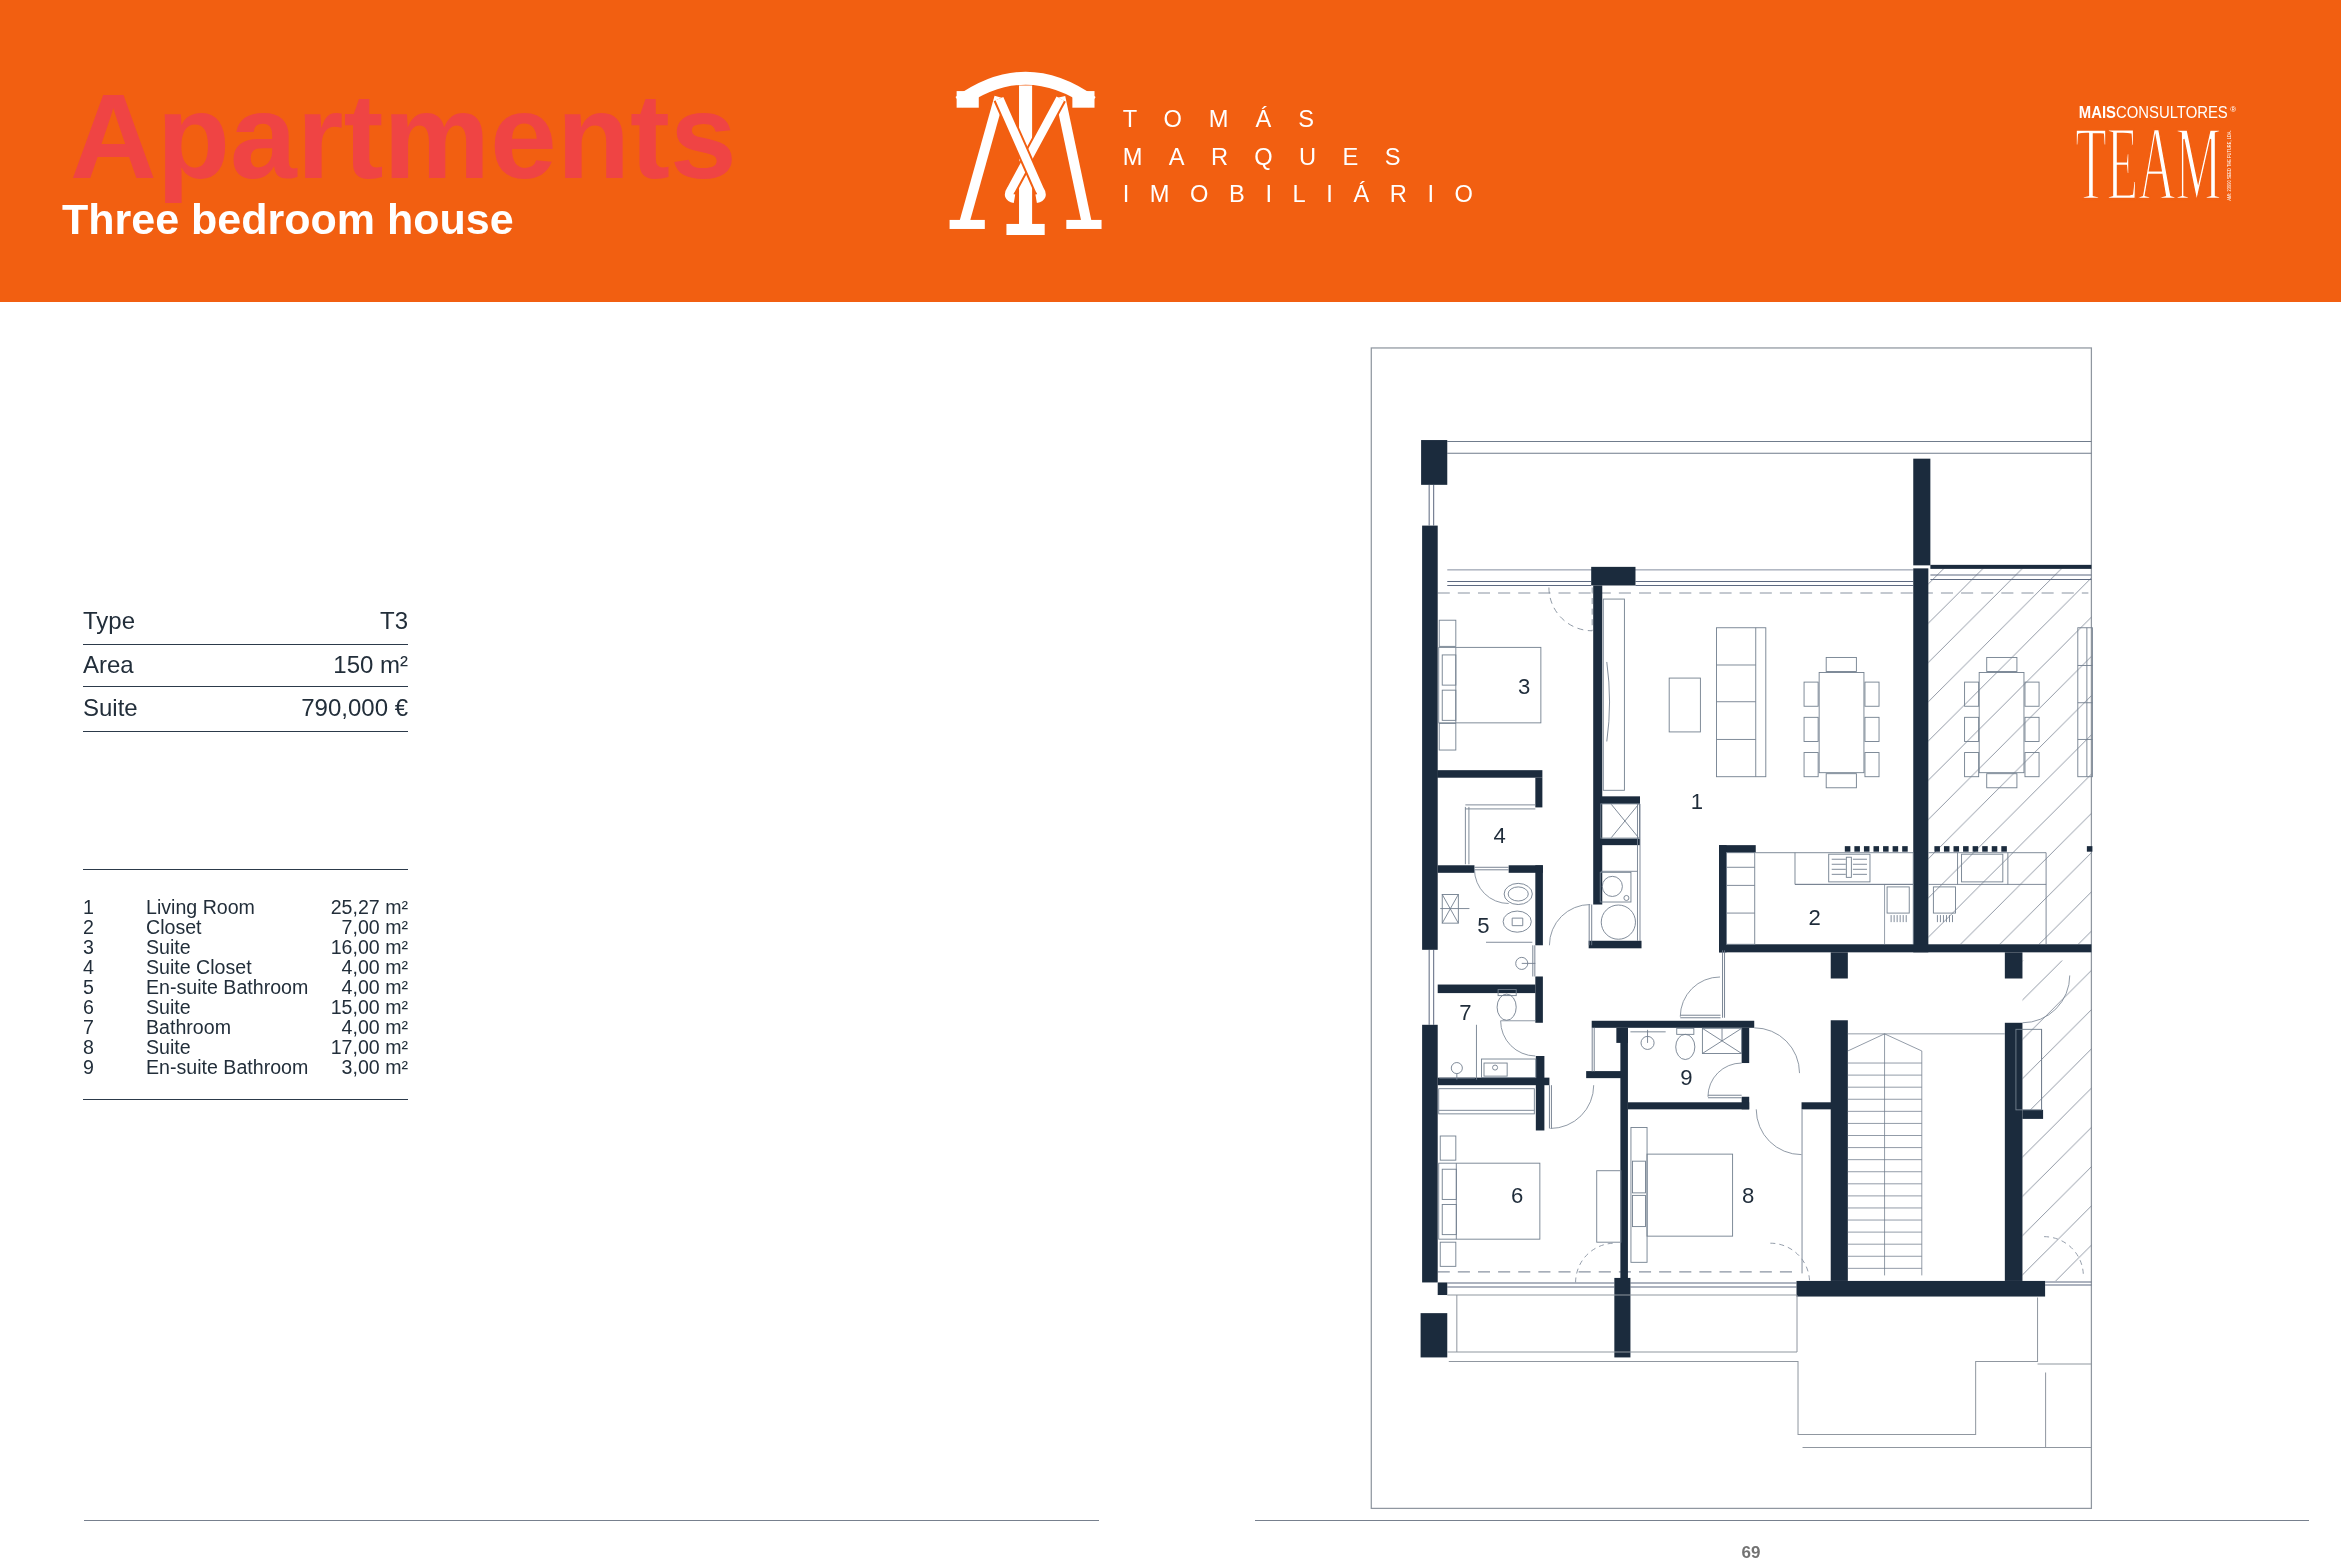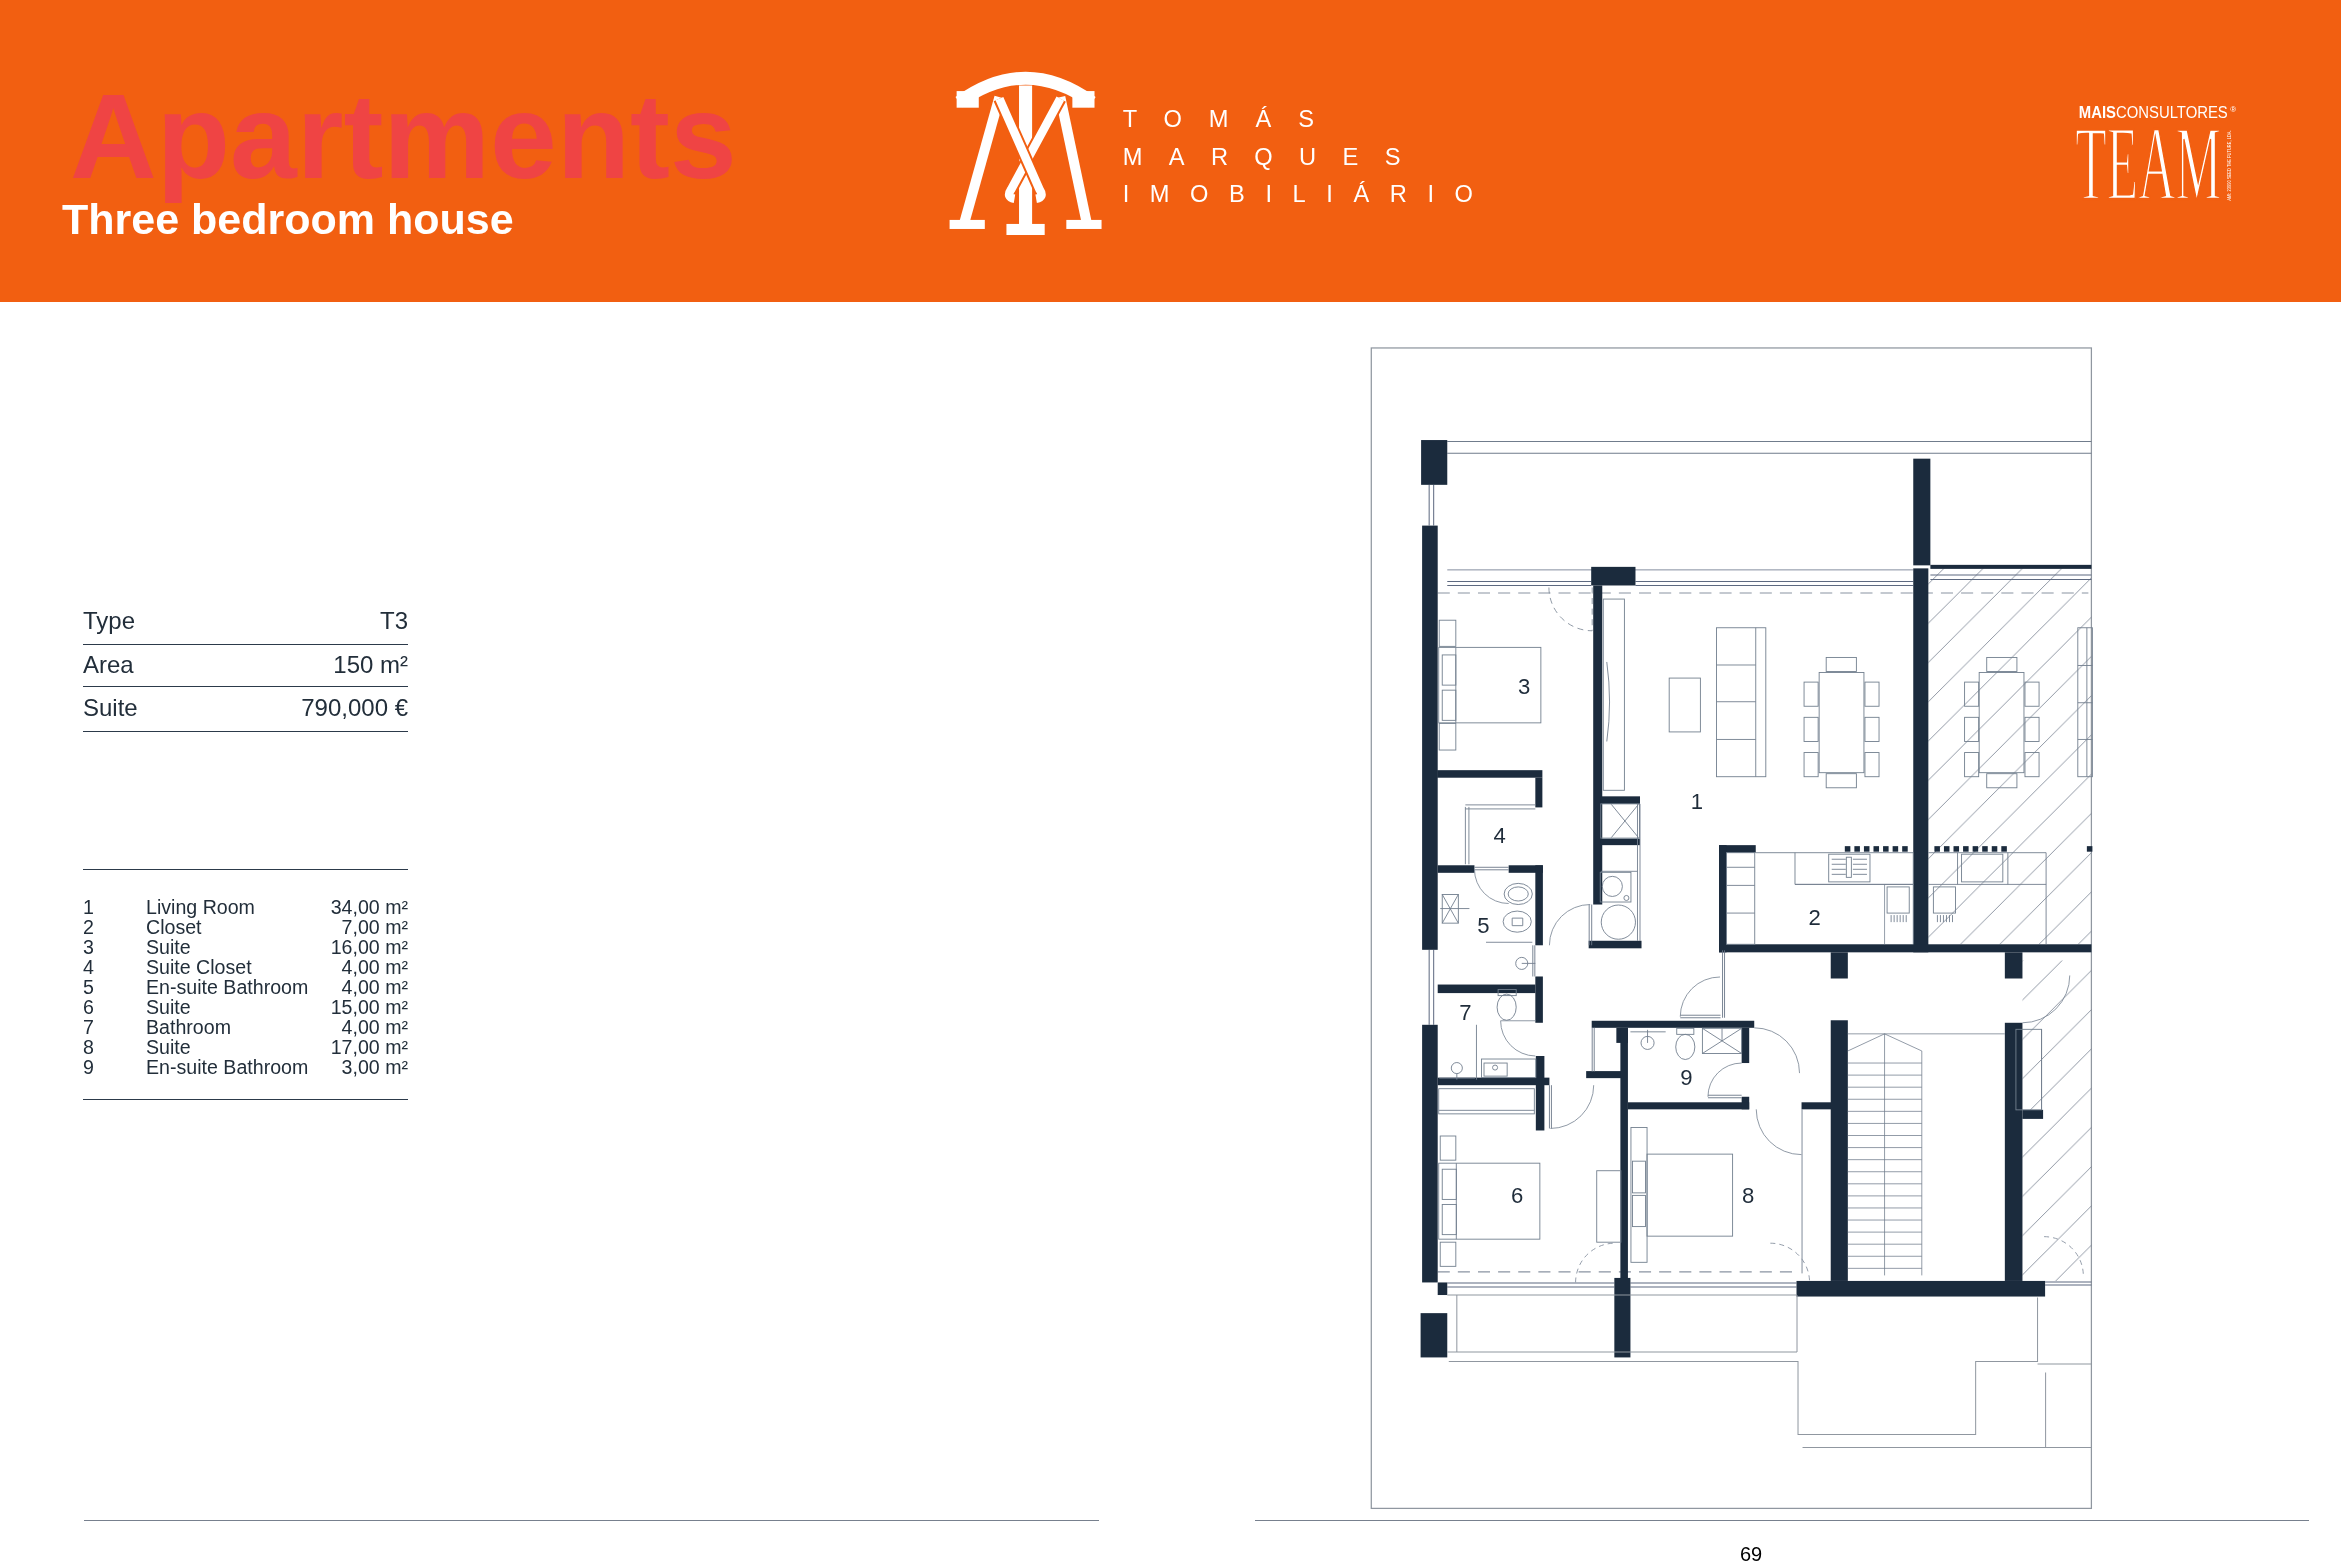--- a/index.html
+++ b/index.html
@@ -92,41 +92,41 @@
       <div>Suite</div>
       <div>Suite Closet</div>
       <div>En-suite Bathroom</div>
       <div>Suite</div>
       <div>Bathroom</div>
       <div>Suite</div>
       <div>En-suite Bathroom</div>
   </div>
 
   <div class="abs" style="right:0;top:28px;line-height:20px;text-align:right;">
-    <div>34,00 m²</div>
+    <div>25,27 m²</div>
       <div>7,00 m²</div>
       <div>16,00 m²</div>
       <div>4,00 m²</div>
       <div>4,00 m²</div>
       <div>15,00 m²</div>
       <div>4,00 m²</div>
       <div>17,00 m²</div>
       <div>3,00 m²</div>
   </div>
 
   <div class="abs" style="left:0;top:230px;width:325px;border-top:1.5px solid #2c3a4a;"></div>
 </div>
 
 <div class="abs" style="left:84px;top:1520px;width:1015px;border-top:1.5px solid #77808e;"></div>
 
 <div class="abs" style="left:1255px;top:1520px;width:1054px;border-top:1.5px solid #77808e;"></div>
 
 <div class="abs" style="left:559px;top:1617px;width:50px;text-align:left;font-size:24px;color:#222e3a;">68</div>
 
-<div class="abs" style="left:1726px;top:1543px;width:50px;text-align:center;font-size:20px;color:#000000;">69</div>
+<div class="abs" style="left:1726px;top:1543px;width:50px;text-align:center;font-size:17px;color:#737373;font-weight:bold;">69</div>
 
 <svg id="plan" class="abs" style="left:0;top:0" width="2342" height="1567" viewBox="0 0 4654 3113">
 <defs>
   <pattern id="hatch" width="78" height="78" patternUnits="userSpaceOnUse">
     <path d="M -20 98 L 98 -20" stroke="#6b7687" stroke-width="1.5" fill="none"></path>
   </pattern>
 </defs>
 <g>
 
   <rect x="2725" y="691" width="1431" height="2306" stroke="#9097a0" stroke-width="2.5" fill="none"></rect>

